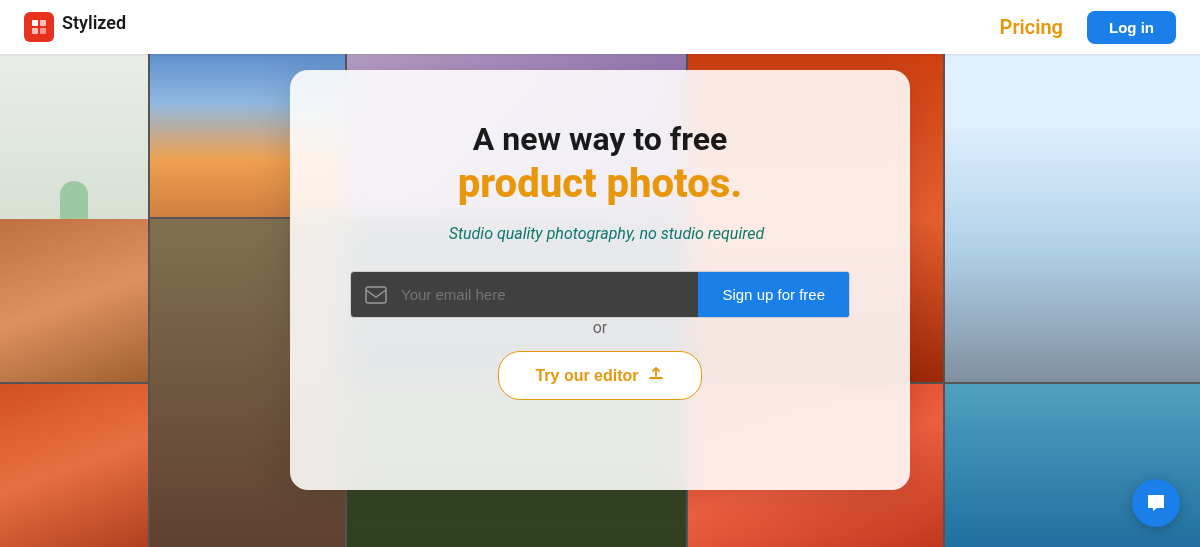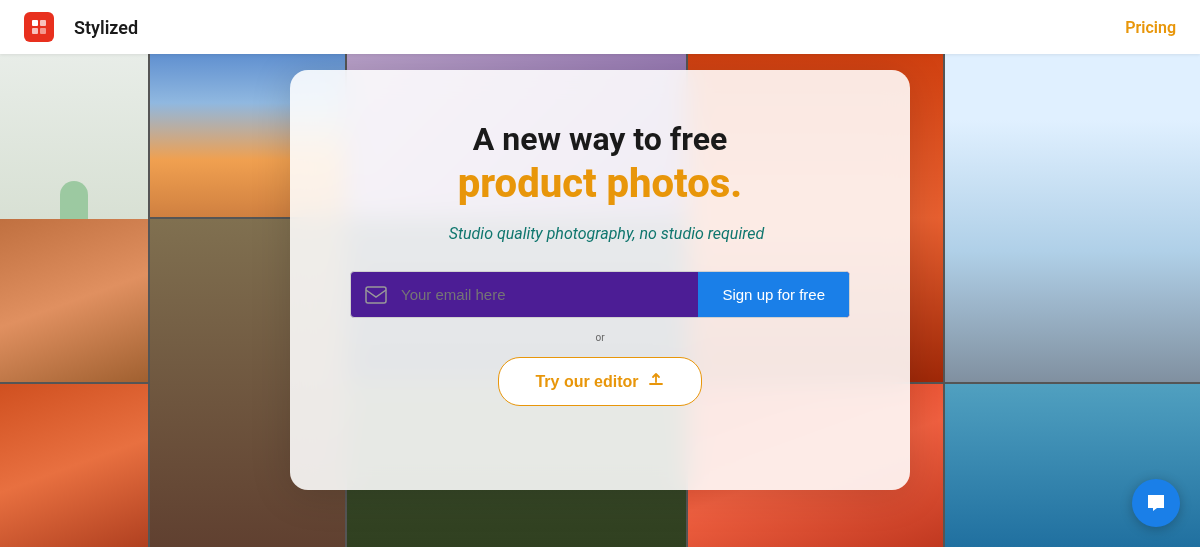--- a/index.html
+++ b/index.html
@@ -13,22 +13,22 @@
       background: #fff;
       display: flex;
       align-items: center;
       justify-content: space-between;
       padding: 0 24px;
       z-index: 10;
       box-shadow: 0 1px 3px rgba(0,0,0,0.08);
     }
     .logo-area {
       display: flex;
-      align-items: center;
-      gap: 20px;
+      align-items: flex-start;
+      gap: 8px;
     }
     .logo-icon {
       width: 30px; height: 30px;
       background: #e8301e;
       border-radius: 6px;
       display: flex; align-items: center; justify-content: center;
       color: white;
       font-size: 16px;
       font-weight: bold;
     }
@@ -38,21 +38,21 @@
       color: #1a1a1a;
     }
     .nav-right {
       display: flex;
       align-items: center;
       gap: 24px;
     }
     .nav-pricing {
       color: #e8960a;
       font-weight: 600;
-      font-size: 16px;
+      font-size: 20px;
       cursor: pointer;
       text-decoration: none;
     }
     .nav-login {
       background: #1a7fe8;
       color: #fff;
       border: none;
       border-radius: 8px;
       padding: 8px 22px;
       font-size: 15px;
@@ -122,25 +122,24 @@
       font-size: 16px;
       color: #0f766e;
       font-style: italic;
       margin-bottom: 28px;
       margin-left: 13px;
     }
     .email-row {
       display: flex;
       align-items: center;
       width: 100%;
-      background: #4c1d95;
+      background: #404040;
       border: 1.5px solid #d0d0d0;
       border-radius: 4px;
       overflow: hidden;
-      margin-bottom: 14px;
     }
     .email-icon {
       padding: 0 14px;
       color: #888;
       font-size: 20px;
       display: flex;
       align-items: center;
     }
     .email-input {
       flex: 1;
@@ -155,21 +154,21 @@
       background: #1a7fe8;
       color: #fff;
       border: none;
       padding: 14px 24px;
       font-size: 15px;
       font-weight: 400;
       cursor: pointer;
       white-space: nowrap;
     }
     .or-divider {
-      font-size: 10px;
+      font-size: 16px;
       color: #666;
       margin-bottom: 14px;
     }
     .try-editor-btn {
       border: 1.5px solid #e8960a;
       background: #fff;
       color: #e8960a;
       border-radius: 22px;
       padding: 12px 36px;
       font-size: 16px;
@@ -213,20 +212,21 @@
         <rect x="2" y="2" width="6" height="6" rx="1" fill="white"></rect>
         <rect x="10" y="2" width="6" height="6" rx="1" fill="white" opacity="0.7"></rect>
         <rect x="2" y="10" width="6" height="6" rx="1" fill="white" opacity="0.7"></rect>
         <rect x="10" y="10" width="6" height="6" rx="1" fill="white" opacity="0.5"></rect>
       </svg>
     </div>
     <span class="logo-text">Stylized</span>
   </div>
   <div class="nav-right">
     <a class="nav-pricing">Pricing</a>
+    <button class="nav-login">Log in</button>
   </div>
 </nav>
 
 <div class="bg-grid">
   <div class="bg-cell bg-cell-1" style="grid-column:1;grid-row:1/3;">
     <div style="width:100%;height:100%;background:linear-gradient(180deg,#e8ede8 0%,#c8d4c0 100%);display:flex;align-items:center;justify-content:center;">
       <div style="width:28px;height:75px;background:#90c498;border-radius:14px 14px 6px 6px;opacity:0.85;"></div>
     </div>
   </div>
   <div class="bg-cell" style="grid-column:2;grid-row:1;">

